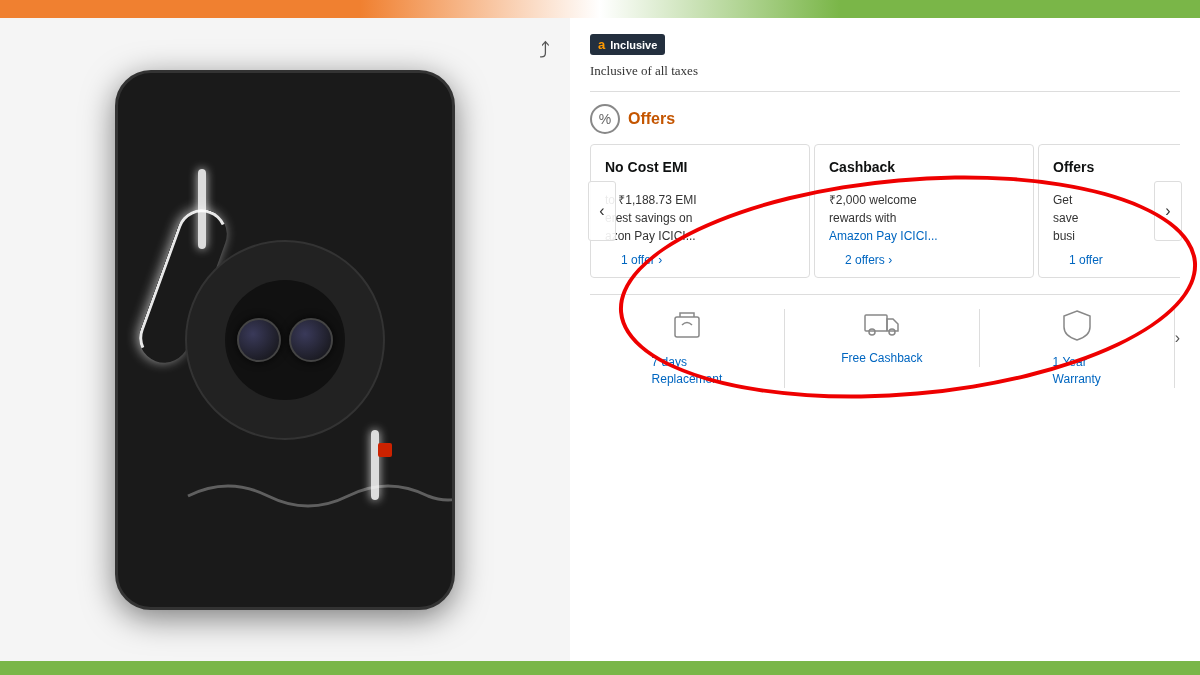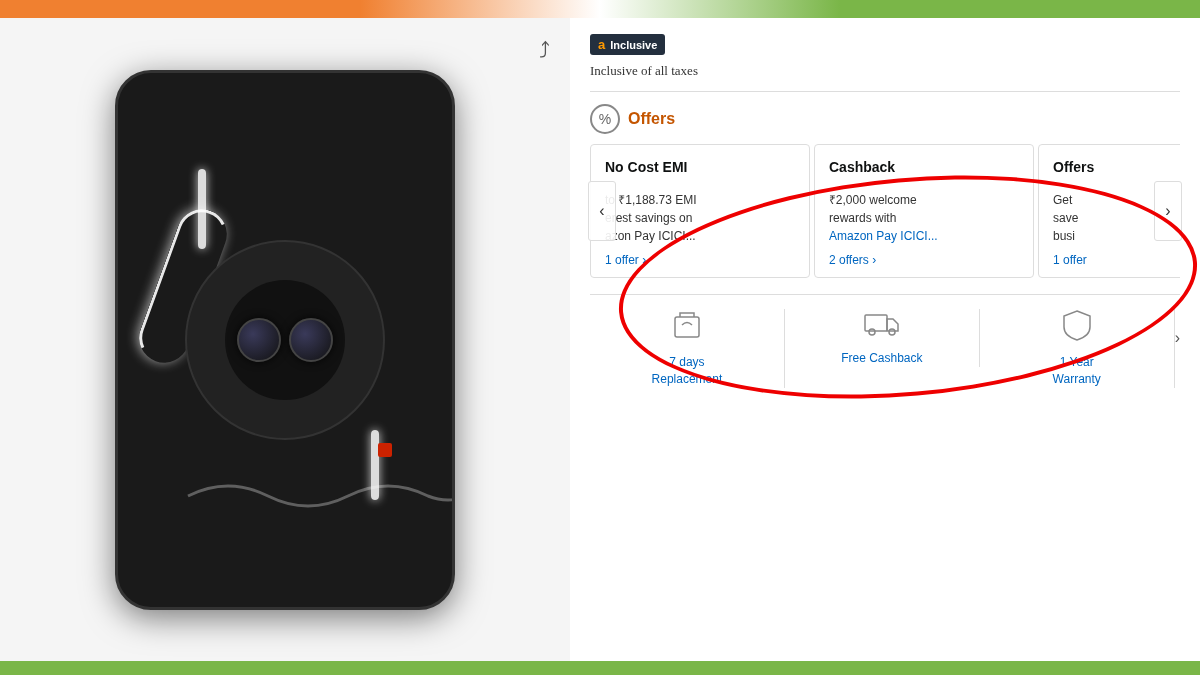--- a/index.html
+++ b/index.html
@@ -298,20 +298,21 @@
       color: #0066c0;
       cursor: pointer;
     }
 
     .offer-link-action {
       font-size: 12px;
       color: #0066c0;
       cursor: pointer;
       margin-top: 4px;
       display: block;
+      margin-left: 16px;
     }
 
     .carousel-btn {
       width: 28px;
       height: 60px;
       background: rgba(255,255,255,0.9);
       border: 1px solid #ddd;
       border-radius: 3px;
       cursor: pointer;
       display: flex;
@@ -351,21 +352,21 @@
       border-top: 1px solid #ddd;
       padding-top: 14px;
       align-items: flex-start;
     }
 
     .service-item {
       flex: 1;
       display: flex;
       flex-direction: column;
       align-items: center;
-      text-align: center;
+      text-align: left;
       gap: 6px;
       border-right: 1px solid #ddd;
       padding: 0 8px;
     }
 
     .service-item:last-child {
       border-right: none;
     }
 
     .service-icon {

